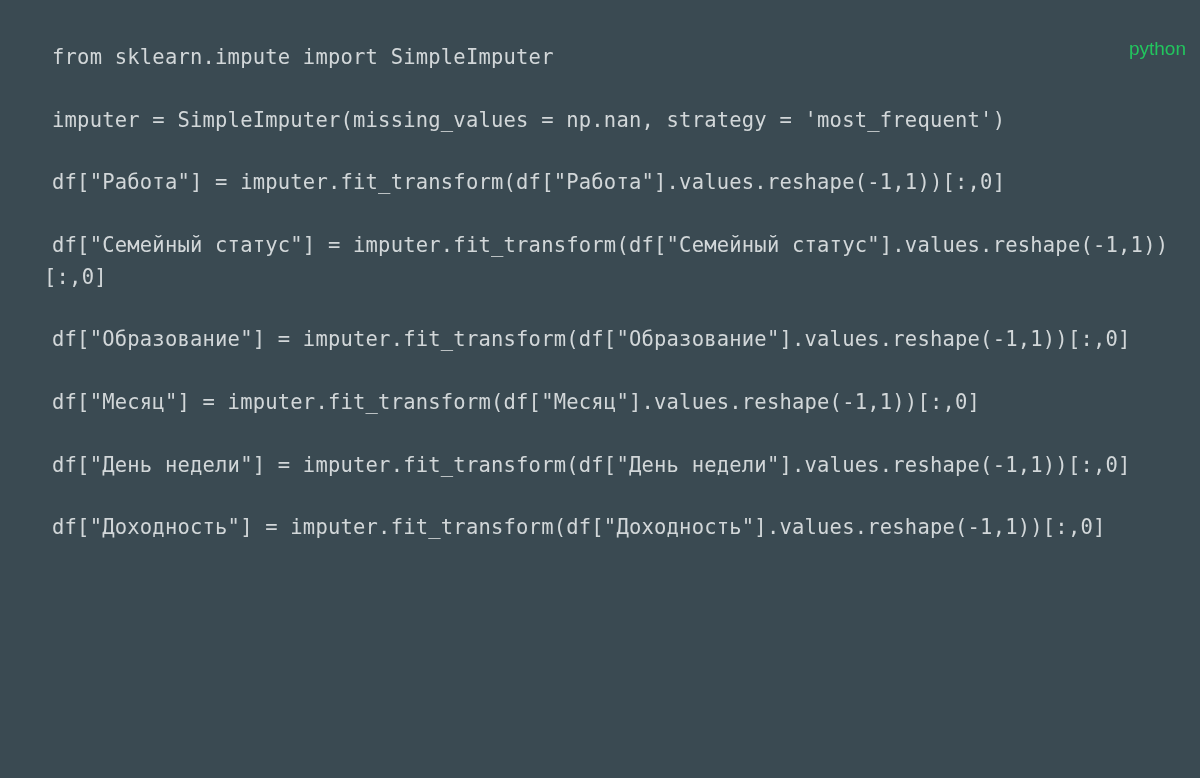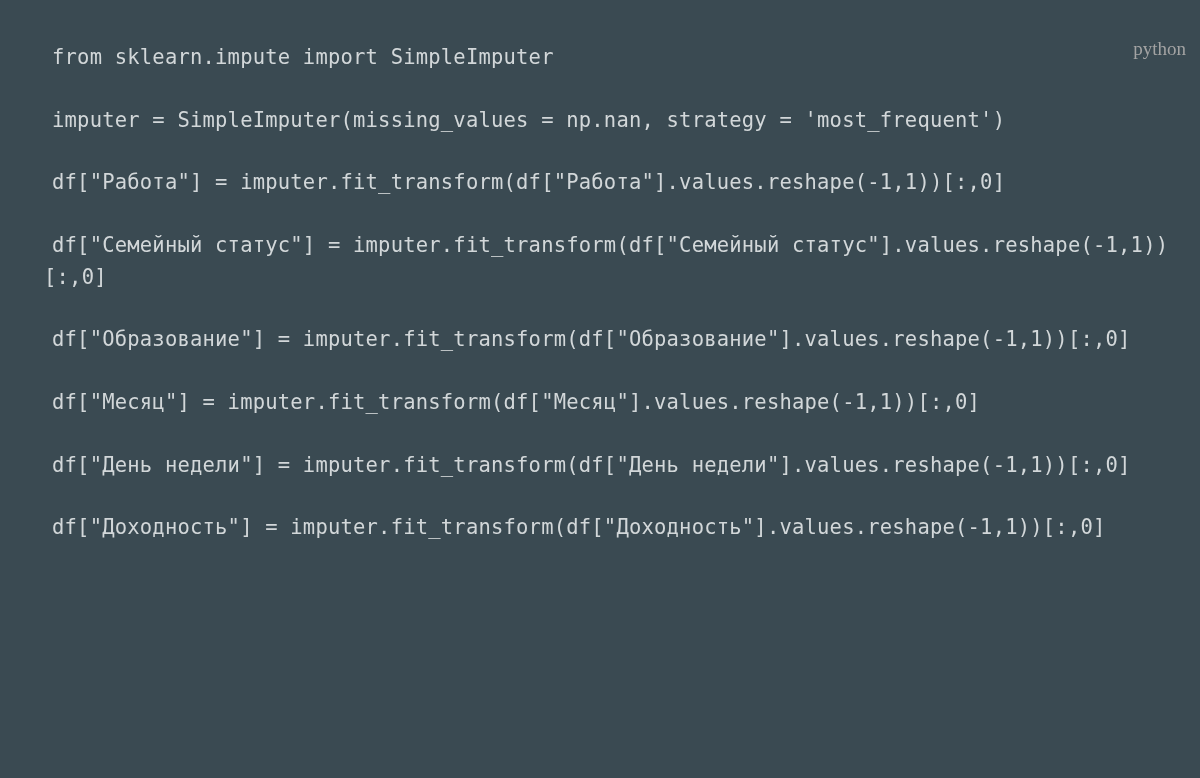--- a/index.html
+++ b/index.html
@@ -21,23 +21,23 @@
     font-size: 20.5px;
     line-height: 1.53;
     white-space: pre-wrap;
     word-wrap: break-word;
     letter-spacing: 0.2px;
   }
   .language-label {
     position: absolute;
     top: 14px;
     right: 22px;
-    color: #a3a3a3;
+    color: #22c55e;
     font-size: 19px;
-    font-family: Liberation Serif, serif;
+    font-family: Liberation Sans, sans-serif;
   }
 </style>
 </head>
 <body>
 
 <div class="language-label">python</div>
 
 <div class="code-block"><span>from sklearn.impute import SimpleImputer</span>
 <span></span>
 <span>imputer = SimpleImputer(missing_values = np.nan, strategy = 'most_frequent')</span>

